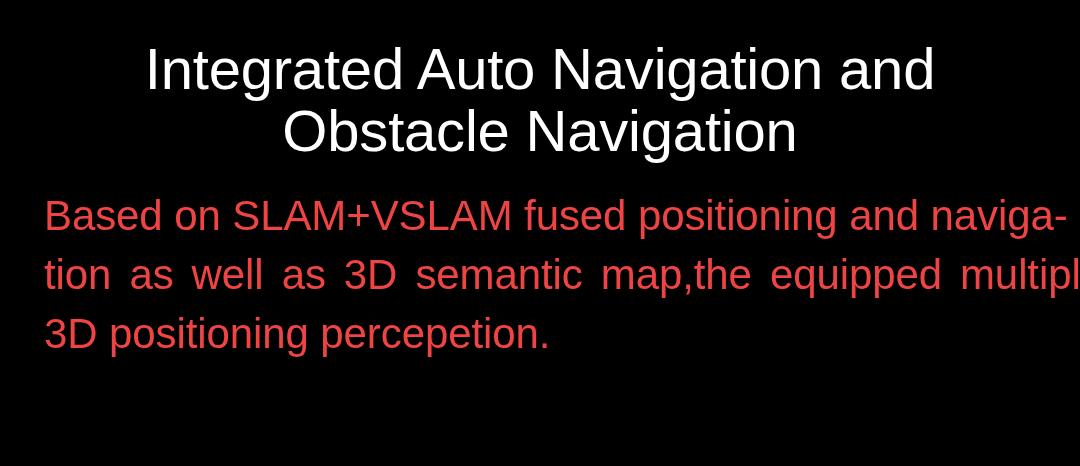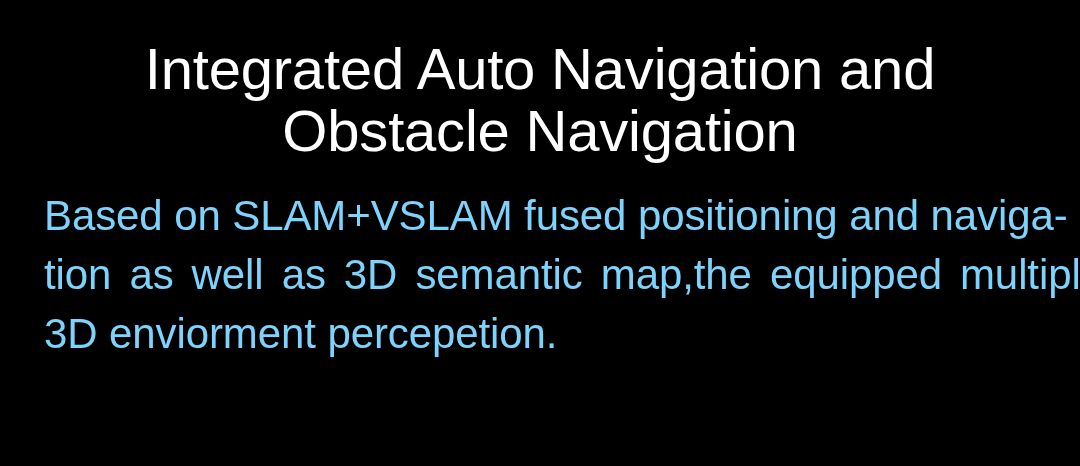--- a/index.html
+++ b/index.html
@@ -36,21 +36,21 @@
     white-space: pre;
   }
   #body-block {
     position: absolute;
     left: 44px;
     top: 186px;
     width: 993px;
   }
   .body-line {
     display: block;
-    color: #7dd3fc;
+    color: #ef4444;
     font-size: 42px;
     line-height: 59px;
     font-weight: 400;
     letter-spacing: -0.1px;
     white-space: pre;
   }
   .body-line.justified {
     
     word-spacing: 6.5px;
   }
@@ -61,16 +61,16 @@
 <div id="slide">
 
   <div id="title-block">
     <span class="title-line">Integrated Auto Navigation and</span>
     <span class="title-line">Obstacle Navigation</span>
   </div>
 
   <div id="body-block">
     <span class="body-line">Based on SLAM+VSLAM fused positioning and naviga-</span>
     <span class="body-line justified">tion as well as 3D semantic map,the equipped multiple</span>
-    <span class="body-line">3D enviorment percepetion.</span>
+    <span class="body-line">3D positioning percepetion.</span>
   </div>
 
 </div>
 
 </body></html>

